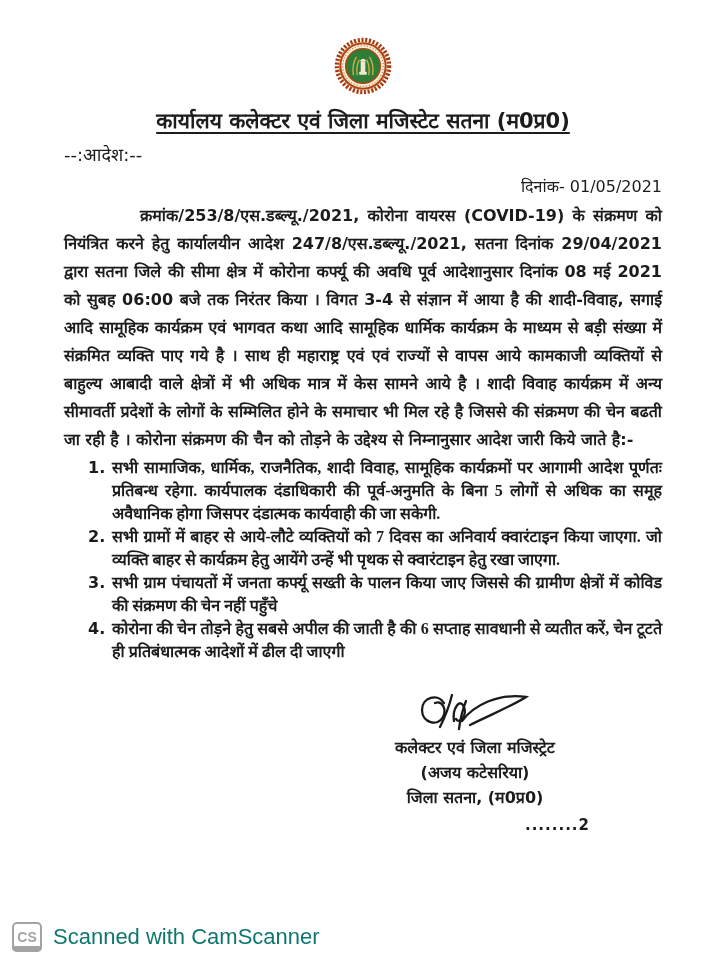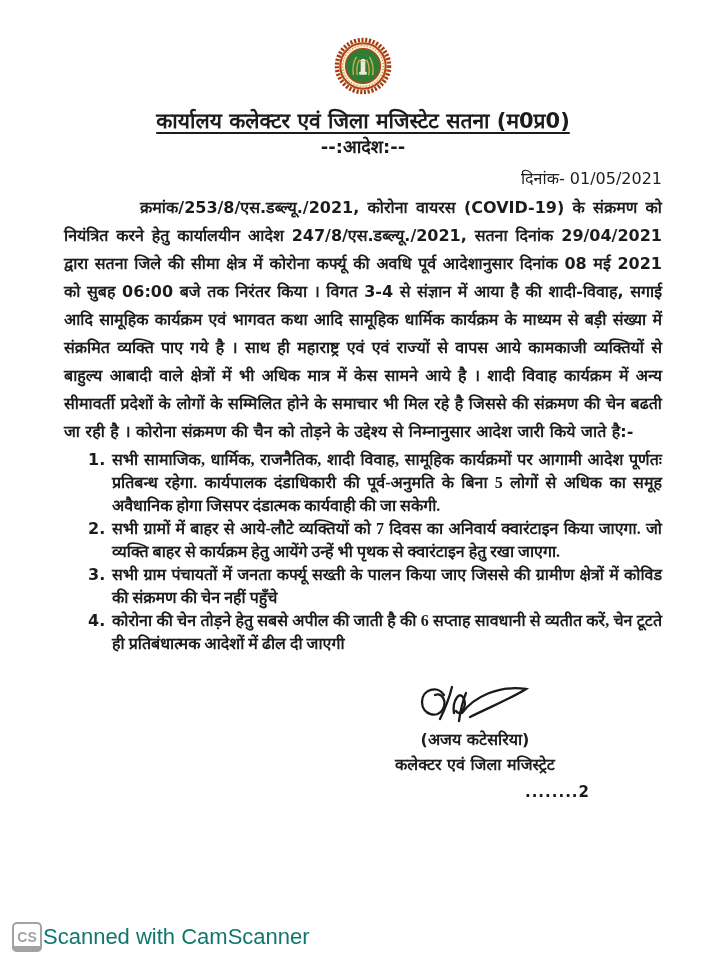--- a/index.html
+++ b/index.html
@@ -6,39 +6,39 @@
   .page{
     width:713px;height:960px;position:relative;overflow:hidden;background:#ffffff;
     font-family:"DejaVu Sans","Liberation Sans",sans-serif;color:#1c1c1c;
   }
   .content{padding:0 51px 0 64px;}
   .emblem-wrap{display:flex;justify-content:center;padding-top:36px;}
   .doc-title{
     text-align:center;font-size:21px;font-weight:700;margin-top:6px;
     text-decoration:underline;text-decoration-thickness:2px;text-underline-offset:4px;
   }
-  .order-heading{text-align:center;font-size:18px;font-weight:700;}
+  .order-heading{text-align:left;font-size:18px;font-weight:400;margin-top:8px;}
   .date-line{text-align:right;font-size:16px;font-weight:400;margin-top:9px;}
   .body-para{
     font-size:16px;font-weight:600;line-height:28px;text-align:justify;text-align-last:left;
     text-indent:76px;margin-top:5px;
   }
   .order-list{margin-top:2px;margin-left:24px;}
   .order-item{display:flex;font-size:16px;font-weight:600;line-height:23px;}
   .order-item .num{width:24px;flex-shrink:0;font-weight:700;}
   .order-item .itext{flex:1;text-align:justify;text-align-last:left;font-family:Liberation Serif, serif;}
   .sign-block{width:270px;margin:24px 52px 0 auto;text-align:center;}
   .sign-svg{display:block;margin:0 auto -4px auto;}
   .sign-line{font-size:16px;font-weight:600;line-height:25px;white-space:nowrap;}
   .page-number{
     text-align:right;padding-right:72px;font-size:15px;font-weight:700;
     margin-top:6px;letter-spacing:1px;
   }
   .footer{
-    position:absolute;left:12px;bottom:8px;display:flex;align-items:center;gap:1px;
+    position:absolute;left:12px;bottom:8px;display:flex;align-items:center;gap:11px;
     color:#a3a3a3;font-family:"Liberation Sans",sans-serif;
   }
   .cs-badge{
     width:26px;height:26px;border:2px solid #a3a3a3;border-radius:5px;position:relative;
     display:flex;align-items:center;justify-content:center;
     font-weight:700;font-size:14px;color:#a3a3a3;background:#fff;
   }
   .cs-badge .curl{
     position:absolute;left:-2px;right:-2px;bottom:-2px;height:6px;
     background:#a3a3a3;border-radius:0 0 5px 5px;
@@ -104,22 +104,23 @@
     <div class="sign-block">
       <svg class="sign-svg" width="130" height="52" viewBox="0 0 130 52" aria-hidden="true">
         <g fill="none" stroke="#1a1a1a" stroke-width="2.3" stroke-linecap="round">
           <path d="M34,16 C28,6 12,10 12,23 C12,36 28,40 33,30 C37,22 32,13 25,16"></path>
           <path d="M30,40 C36,28 40,16 42,8"></path>
           <path d="M44,34 C42,22 50,10 54,20 C57,28 50,38 46,32"></path>
           <path d="M56,14 C52,24 50,34 49,42"></path>
           <path d="M52,34 C64,18 88,6 116,10 C104,18 80,28 60,38"></path>
         </g>
       </svg>
+      <div class="sign-line">कलेक्टर एवं जिला मजिस्ट्रेट</div>
       <div class="sign-line">(अजय कटेसरिया)</div>
-      <div class="sign-line">कलेक्टर एवं जिला मजिस्ट्रेट</div>
+      <div class="sign-line">जिला सतना, (म0प्र0)</div>
     </div>
 
     <div class="page-number">........2</div>
 
   </div>
 
   <div class="footer">
     <span class="cs-badge">
       <span>CS</span>
       <span class="curl"></span>

